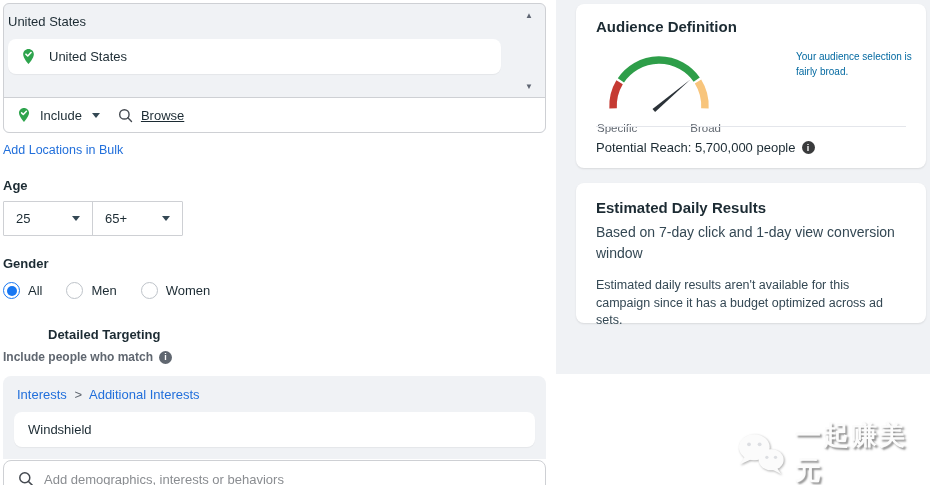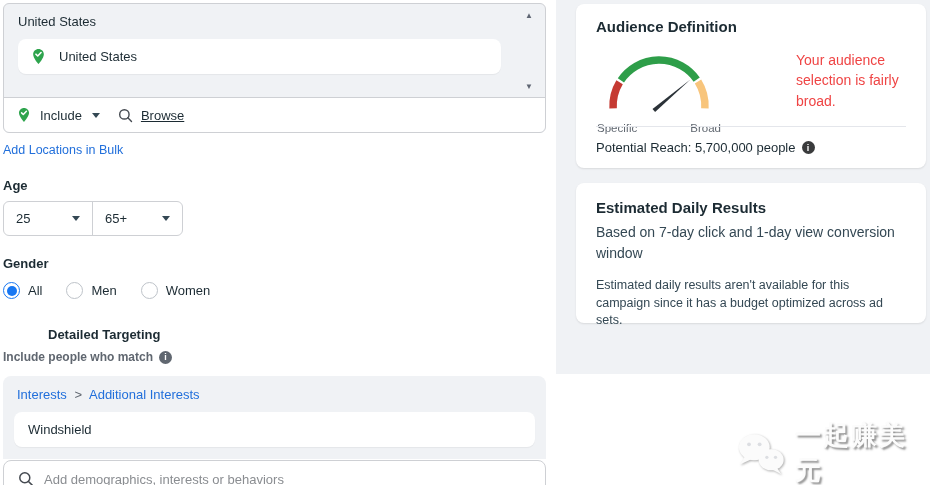--- a/index.html
+++ b/index.html
@@ -4,21 +4,21 @@
 <style>
   * { margin:0; padding:0; box-sizing:border-box; }
   html,body { width:930px; height:485px; }
   body { font-family:"Liberation Sans", sans-serif; background:#fff; }
   .stage { position:relative; width:930px; height:485px; background:#fff; overflow:hidden; }
 
   
   .left-col { position:absolute; left:3px; top:3px; width:543px; }
 
   .loc-box { position:relative; height:130px; background:#F0F2F5; border:1px solid #CED0D4; border-radius:6px; }
-  .loc-list { padding:10px 44px 0 14px; }
+  .loc-list { padding:10px 44px 0 4px; }
   .loc-header { font-size:13px; color:#1C2B33; margin-bottom:10px; }
   .chip { background:#fff; border-radius:8px; height:35px; display:flex; align-items:center; gap:12px;
           padding:0 12px; font-size:13px; color:#1C2B33; box-shadow:0 1px 1px rgba(0,0,0,0.05); }
   .loc-scrollbar { position:absolute; top:1px; right:1px; width:30px; height:93px; display:flex;
           flex-direction:column; justify-content:space-between; align-items:center; padding:7px 0; }
   .scroll-arr { font-size:8px; color:#5f6673; line-height:1; cursor:default; }
   .loc-search-row { position:absolute; left:0; right:0; bottom:0; height:35px; background:#fff;
           border-top:1px solid #CED0D4; border-radius:0 0 6px 6px; display:flex; align-items:center;
           padding:0 12px; gap:8px; }
   .include-ctl { display:flex; align-items:center; gap:8px; }
@@ -27,21 +27,21 @@
           border-top:5px solid #344854; margin-left:2px; }
   .search-input { border:none; outline:none; background:transparent; flex:1; font-size:13px;
           color:#1C2B33; font-family:"Liberation Sans", sans-serif; }
   .search-input::placeholder { color:#8A8D91; }
   .row-action { font-size:13px; color:#1C2B33; cursor:pointer; white-space:nowrap;text-decoration:underline; }
 
   .bulk-link { display:inline-block; margin-top:10px; font-size:12.5px; color:#216FDB; text-decoration:none; cursor:pointer; }
 
   .section-label { font-size:13px; font-weight:bold; color:#1C2B33; }
   .lbl-age { margin-top:20px; }
-  .age-group { margin-top:8px; display:inline-flex; background:#fff; border:1px solid #CED0D4; border-radius:6px; }
+  .age-group { margin-top:8px; display:inline-flex; background:#fff; border:1px solid #CED0D4; border-radius:1px; }
   .age-select { width:89px; height:33px; display:flex; align-items:center; justify-content:space-between;
           padding:0 12px; font-size:13px; color:#1C2B33; cursor:pointer; }
   .age-select:first-child { border-right:1px solid #CED0D4; }
 
   .lbl-gender { margin-top:20px; }
   .radio-row { margin-top:11px; display:flex; align-items:center; gap:24px; }
   .radio-opt { display:flex; align-items:center; gap:8px; font-size:13px; color:#1C2B33; cursor:pointer; }
   .radio { width:17px; height:17px; border:1.5px solid #BEC3C9; border-radius:50%; background:#fff; position:relative; }
   .radio.checked { border-color:#1877F2; }
   .radio.checked::after { content:""; position:absolute; inset:2.5px; background:#1877F2; border-radius:50%; }
@@ -64,21 +64,21 @@
   .mag-icon { flex:none; display:block; }
 
   
   .right-panel { position:absolute; left:556px; top:0; width:374px; height:374px; background:#F0F2F5; }
   .card { position:absolute; left:20px; width:350px; background:#fff; border-radius:8px;
           box-shadow:0 1px 2px rgba(0,0,0,0.10); }
   .card-audience { top:4px; height:164px; padding:14px 20px; }
   .card-title { font-size:15px; font-weight:bold; color:#1C2B33; }
   .gauge-wrap { position:absolute; left:18px; top:40px; width:130px; }
   .gauge-labels { display:flex; justify-content:space-between; font-size:11.5px; color:#606770; margin-top:2px; padding:0 3px; }
-  .aud-desc { position:absolute; right:14px; top:46px; width:116px; font-size:14px; color:#ef4444; line-height:1.45; }
+  .aud-desc { position:absolute; right:14px; top:46px; width:116px; font-size:10px; color:#0369a1; line-height:1.45; }
   .card-divider { position:absolute; left:20px; right:20px; top:122px; border-top:1px solid #E4E6EB; }
   .reach-line { position:absolute; left:20px; top:136px; display:flex; align-items:center; gap:6px;
           font-size:13px; color:#1C2B33; }
   .reach-info { background:#3a3b3c; }
 
   .card-results { top:183px; height:140px; padding:16px 20px; }
   .results-subtitle { margin-top:6px; font-size:14px; color:#344854; line-height:1.5; }
   .results-body { margin-top:13px; font-size:12.5px; color:#344854; line-height:1.4; }
 
   

